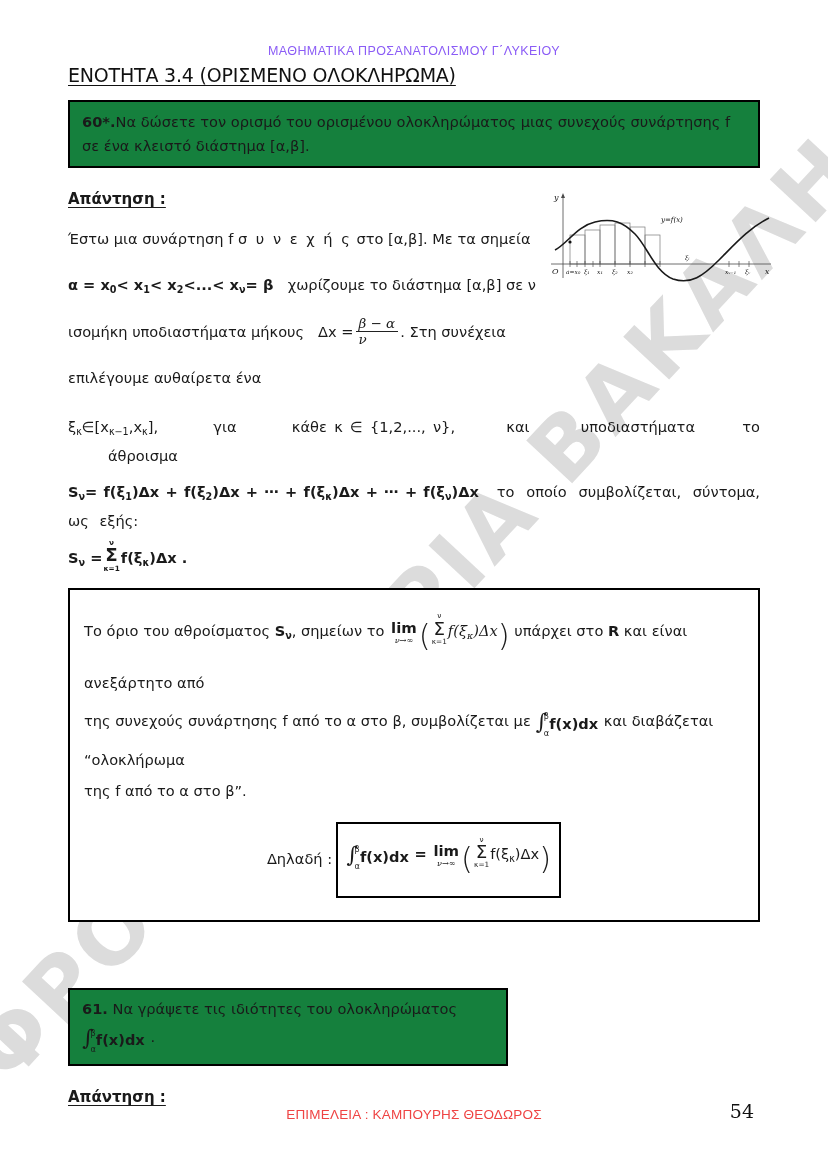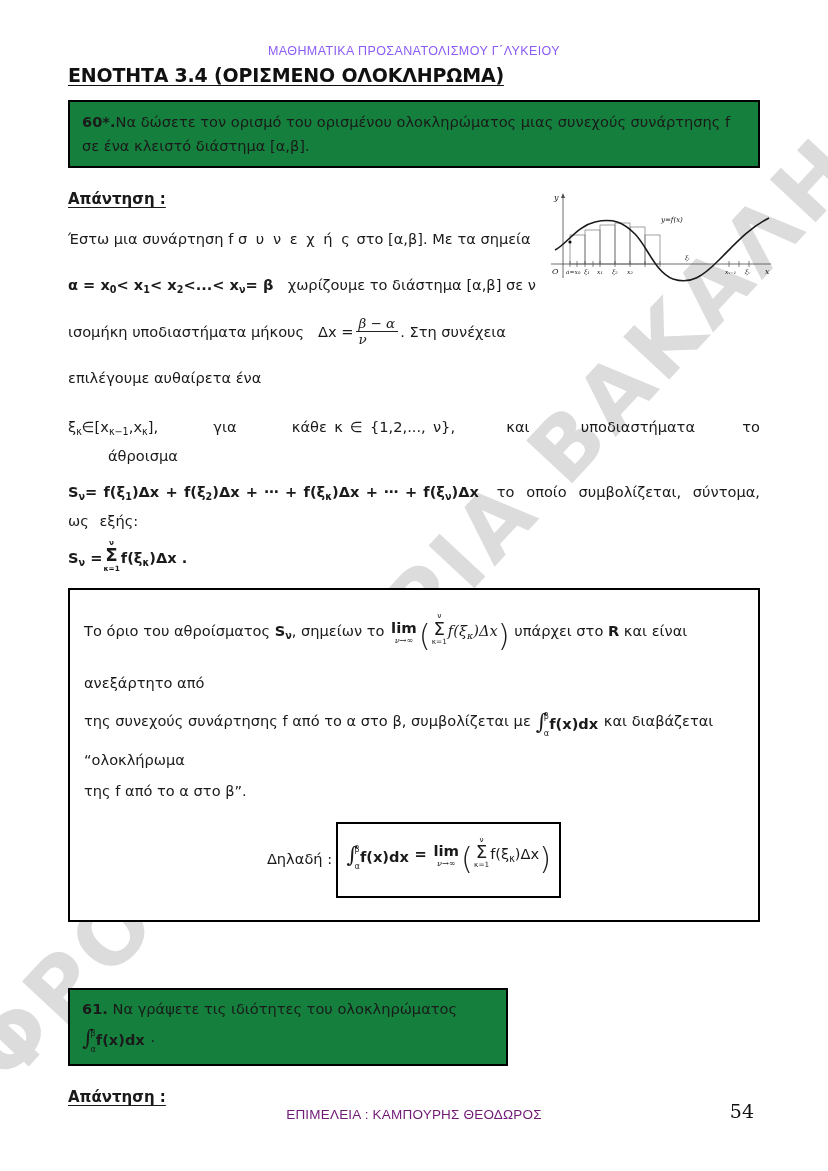--- a/index.html
+++ b/index.html
@@ -43,21 +43,21 @@
     color:#8b5cf6;
     font-size:12.5px;
     font-variant:small-caps;
     letter-spacing:.4px;
     padding-top:44px;
     font-family:"Liberation Sans",sans-serif;
   }
   .doc-title{
     margin:6px 0 0 68px;
     font-size:19px;
-    font-weight:bold;
+    font-weight:normal;
     letter-spacing:-.2px;
     text-decoration:underline;
     text-underline-offset:3px;
     color:#111;
   }
 
   
   .qbox{
     margin:14px 68px 0 68px;
     border:2px solid #000;
@@ -163,21 +163,21 @@
     position:absolute;
     left:0;bottom:48px;width:828px;
     z-index:3;
   }
   .footer-inner{
     margin:0 68px;
     position:relative;
     text-align:center;
   }
   .footer-credit{
-    color:#701a75;
+    color:#ef4444;
     font-size:13.5px;
     font-family:"Liberation Sans",sans-serif;
     letter-spacing:.2px;
   }
   .footer-page{
     position:absolute;right:6px;top:-4px;
     font-family:"DejaVu Serif","Liberation Serif",serif;
     font-size:19px;color:#111;
   }
 </style>

